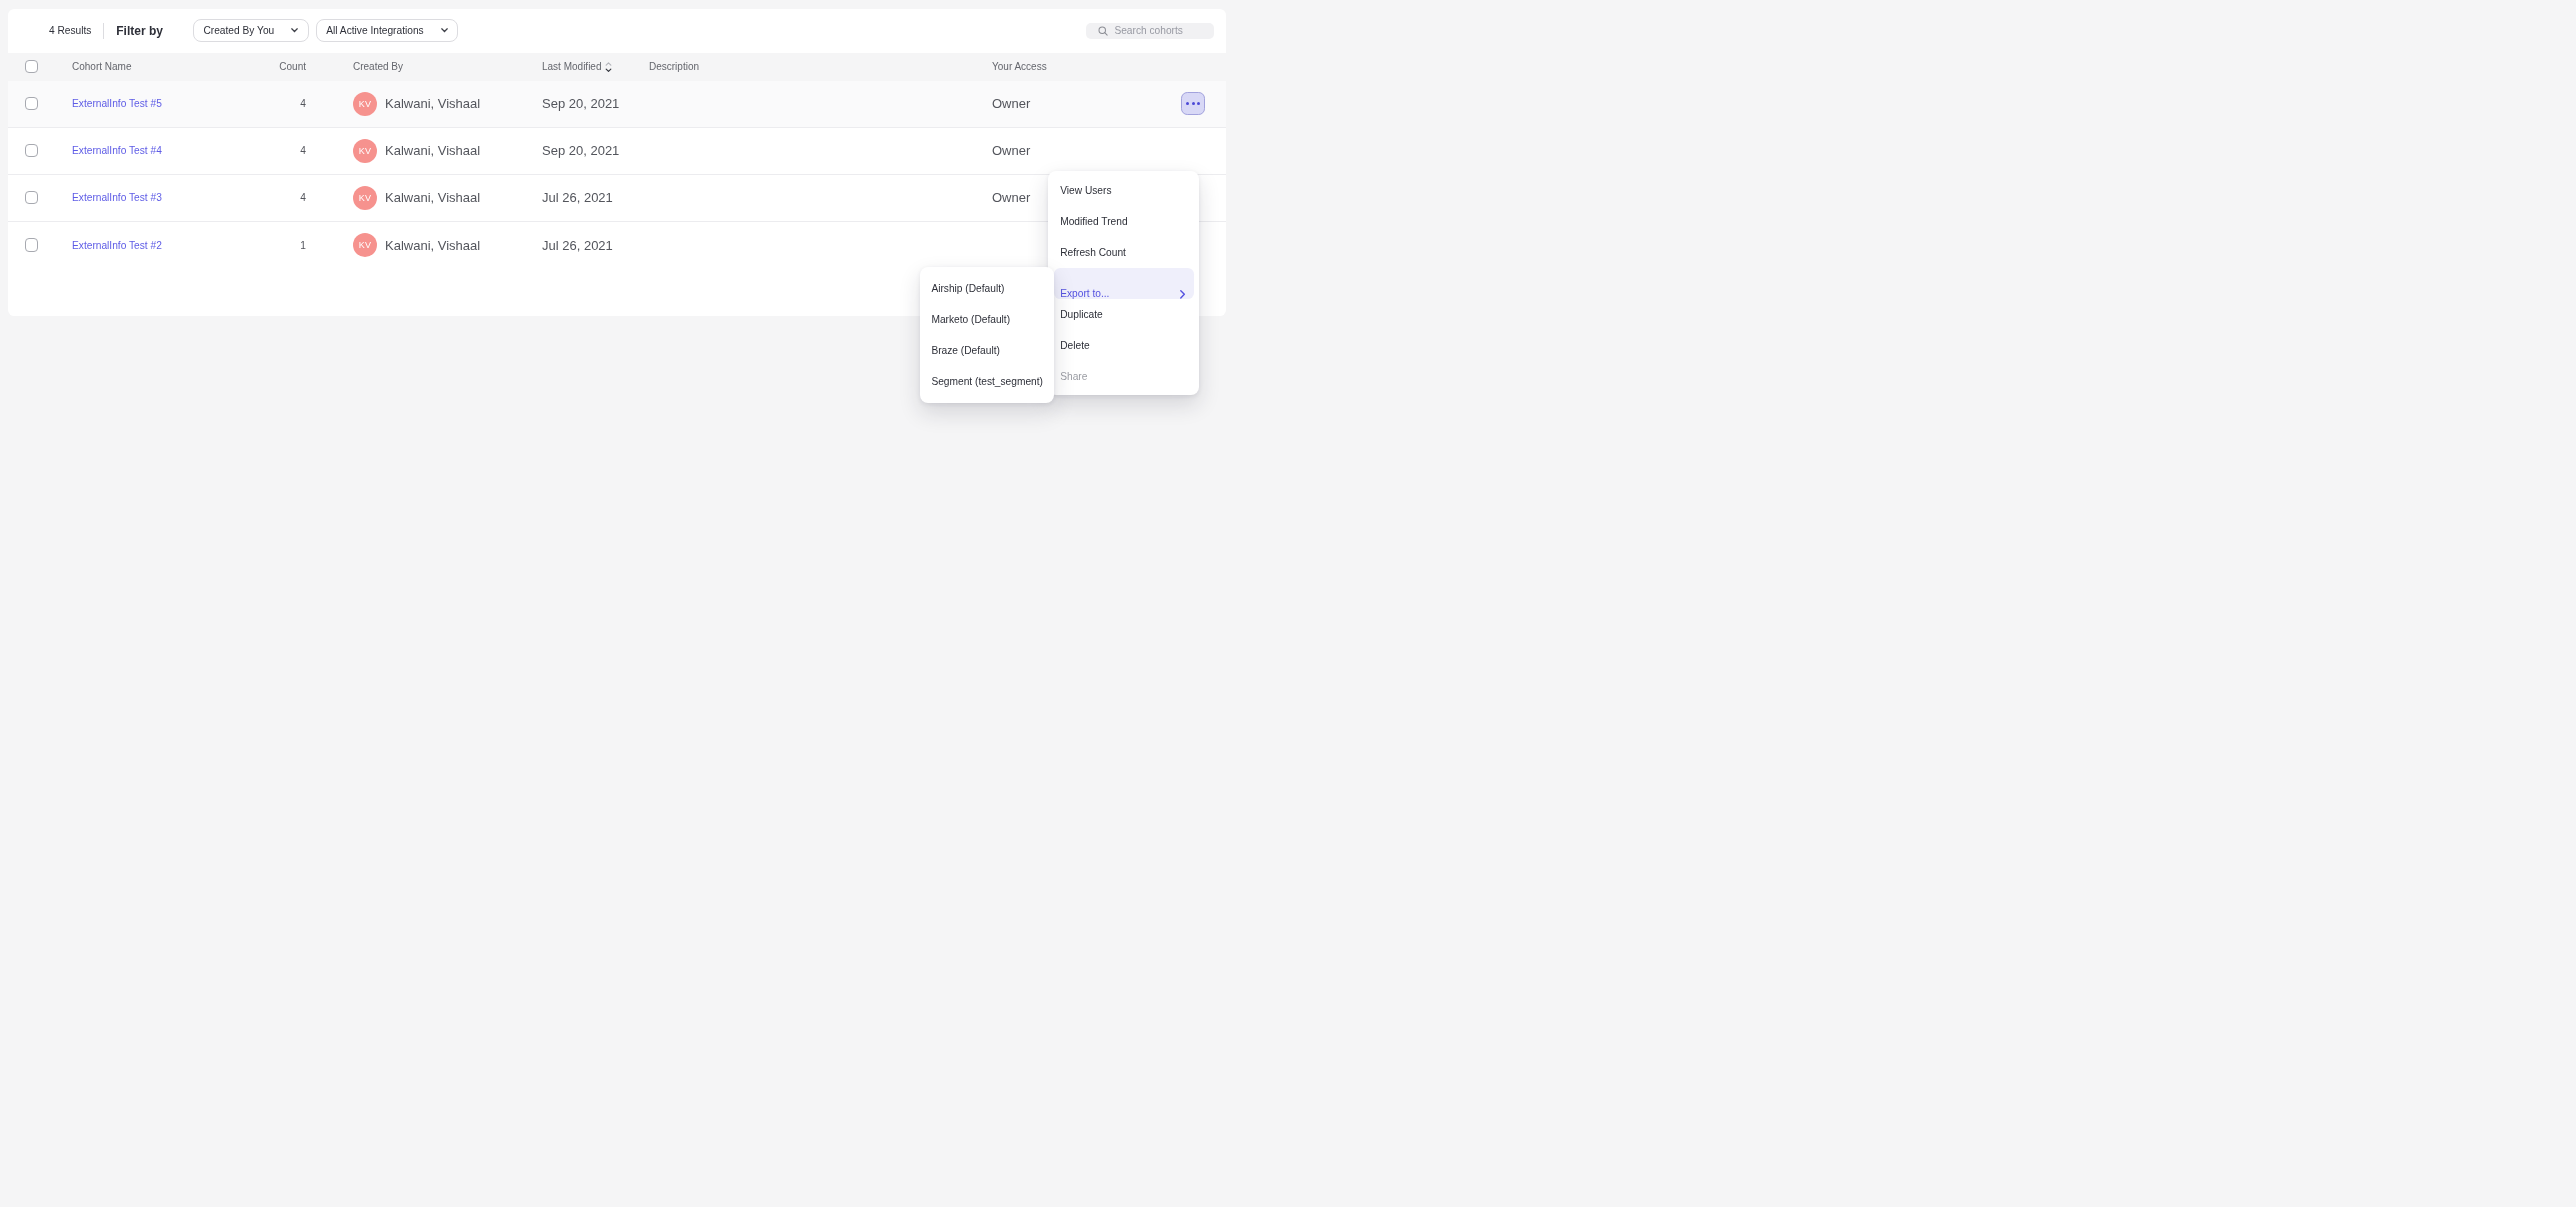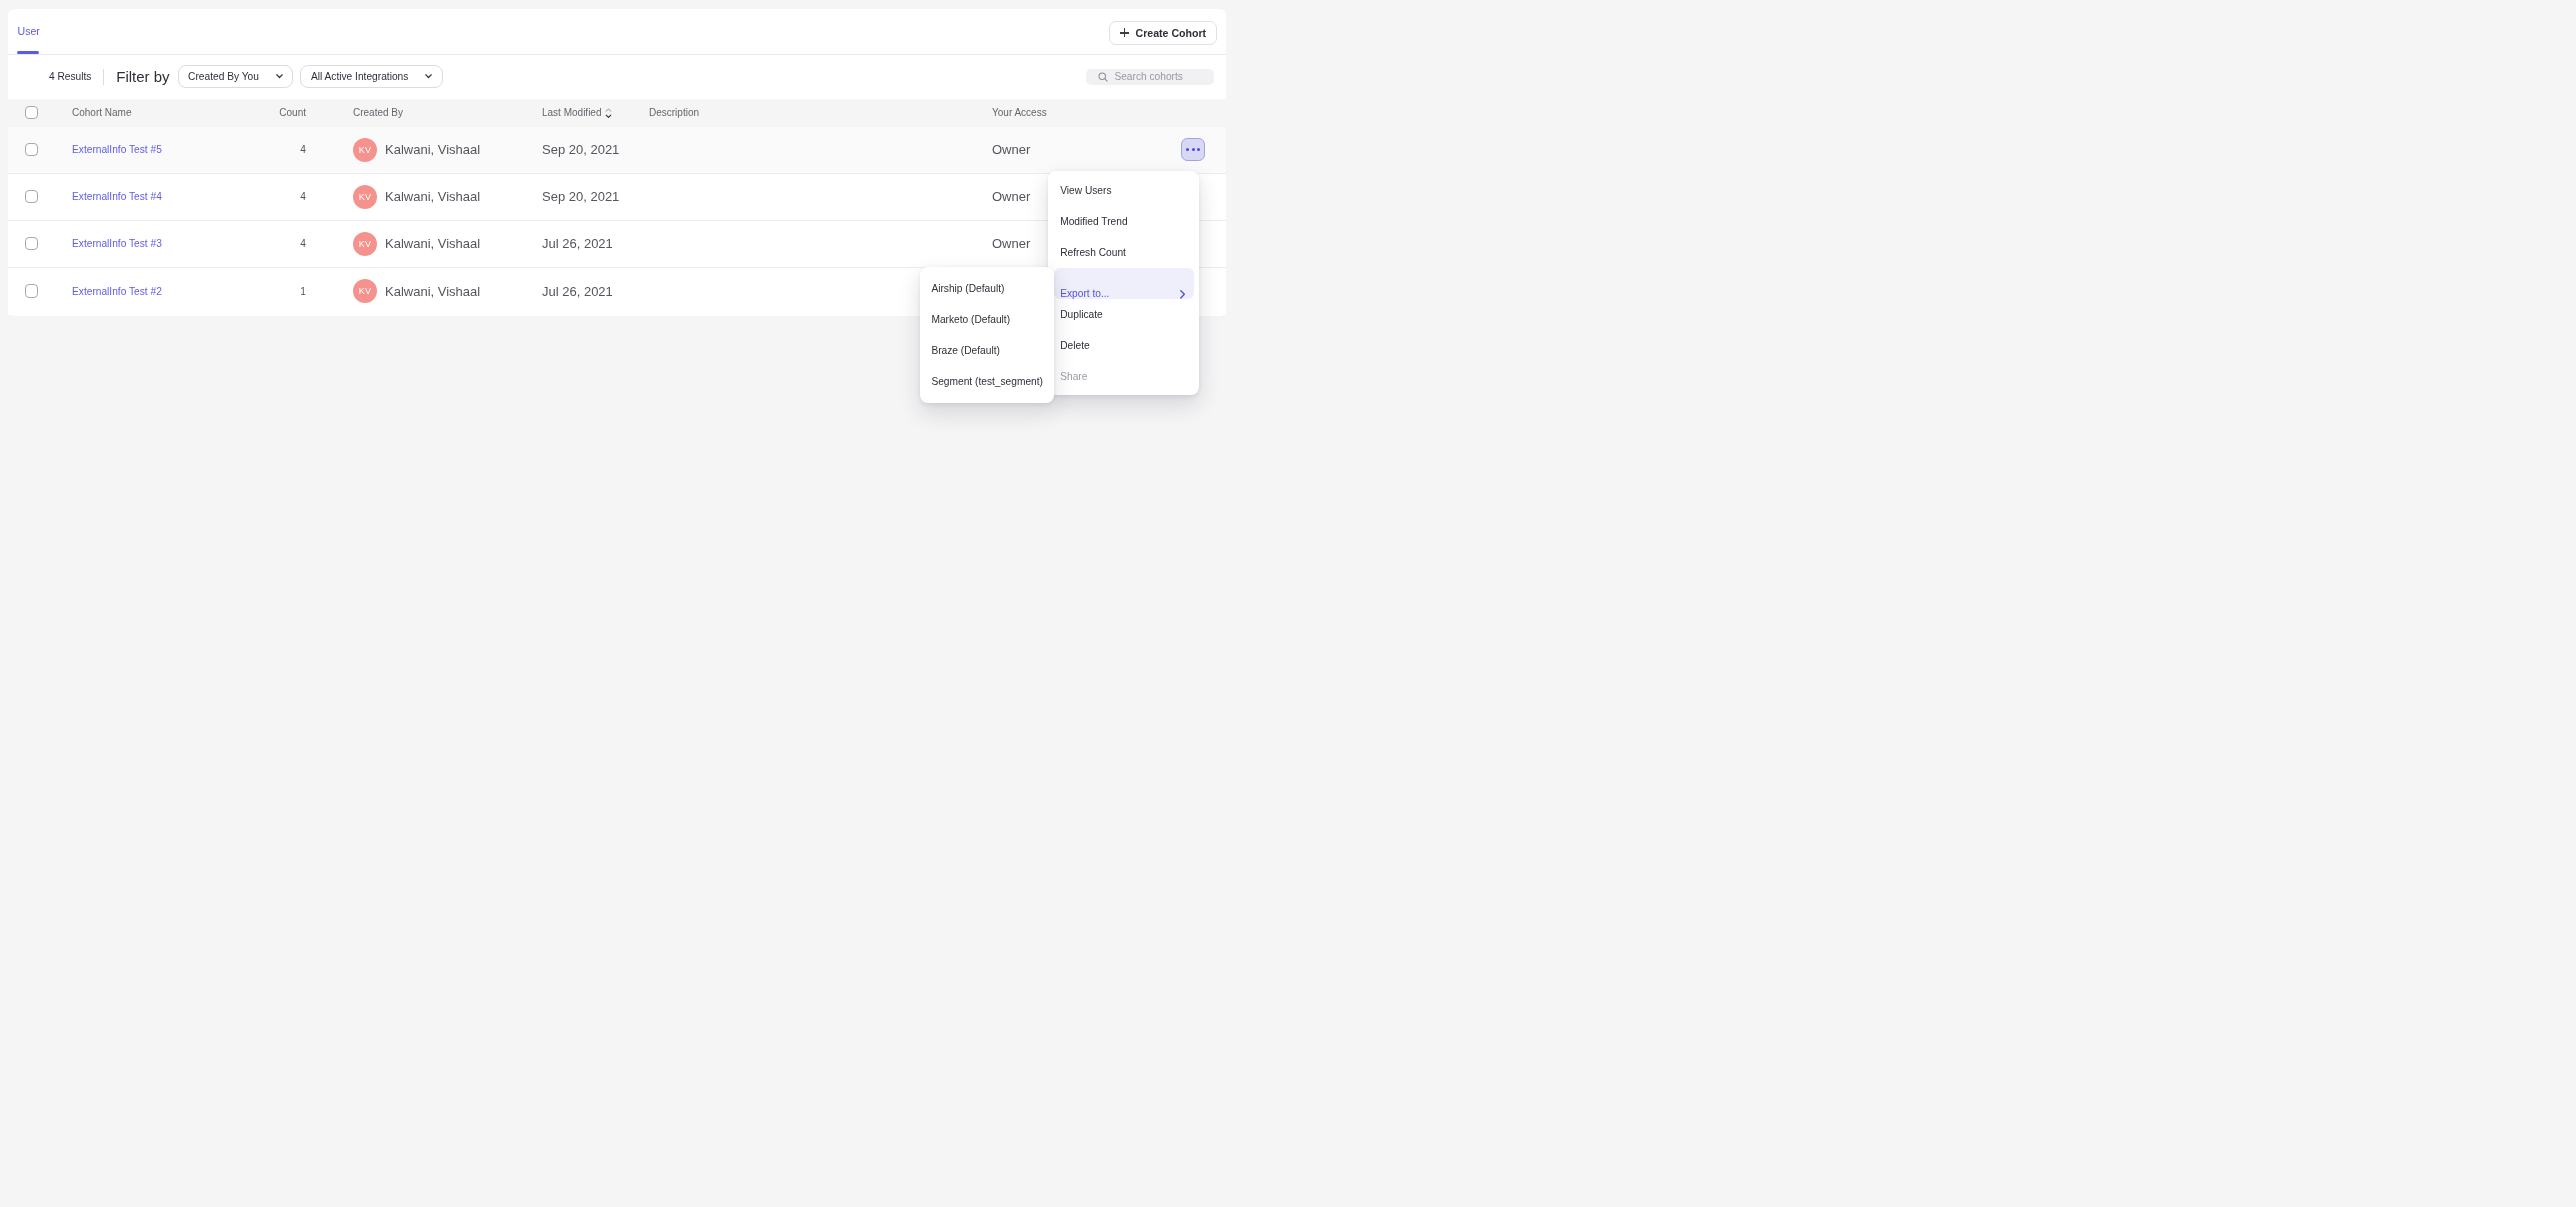--- a/index.html
+++ b/index.html
@@ -49,21 +49,21 @@
   .plus-icon::before { left:4px; top:0; width:1.6px; height:9.5px; }
   .plus-icon::after  { left:0; top:4px; width:9.5px; height:1.6px; }
 
   
   .toolbar {
     height:44px; display:flex; align-items:center;
     padding-left:41px; padding-right:12px;
   }
   .results { font-size:10.2px; font-weight:400; color:#2e3039; }
   .vdivider { width:0.8px; height:16px; background:#dcdce0; margin:0 12px; }
-  .filter-by { font-size:15px; color:#2e3039; margin-right:8px; }
+  .filter-by { font-size:12px; color:#2e3039; margin-right:30px;font-weight:bold; }
   .drop-btn {
     height:23px; padding:0 9.5px; margin-right:7px;
     background:#fff; border:0.8px solid #dcdce0; border-radius:8px;
     display:flex; align-items:center; gap:17px;
     font-size:10.2px; color:#2e3039; cursor:pointer;
   }
   .chev-down { width:7px; height:4.7px; }
   .spacer { flex:1; }
   .search-box {
     width:128px; height:16px; background:#f1f1f3; border-radius:5px;
@@ -143,28 +143,20 @@
     height:31px; display:flex; align-items:center;
     padding-left:11.4px; font-size:10.2px; font-weight:500; color:#2d2f38;
     cursor:pointer;
   }
 </style>
 </head>
 <body>
 
 <div class="card">
 
-  <div class="tabbar">
-    <div class="tab">User</div>
-    <div class="tab-underline"></div>
-    <button class="create-btn">
-      <span class="plus-icon"></span>
-      <span>Create Cohort</span>
-    </button>
-  </div>
 
   <div class="toolbar">
     <span class="results">4 Results</span>
     <span class="vdivider"></span>
     <span class="filter-by">Filter by</span>
     <button class="drop-btn">
       <span>Created By You</span>
       <svg class="chev-down" viewBox="0 0 9 6">
           <path d="M1 1 L4.5 4.5 L8 1" fill="none" stroke="#3c3e46" stroke-width="1.6" stroke-linecap="round"></path>
         </svg>

